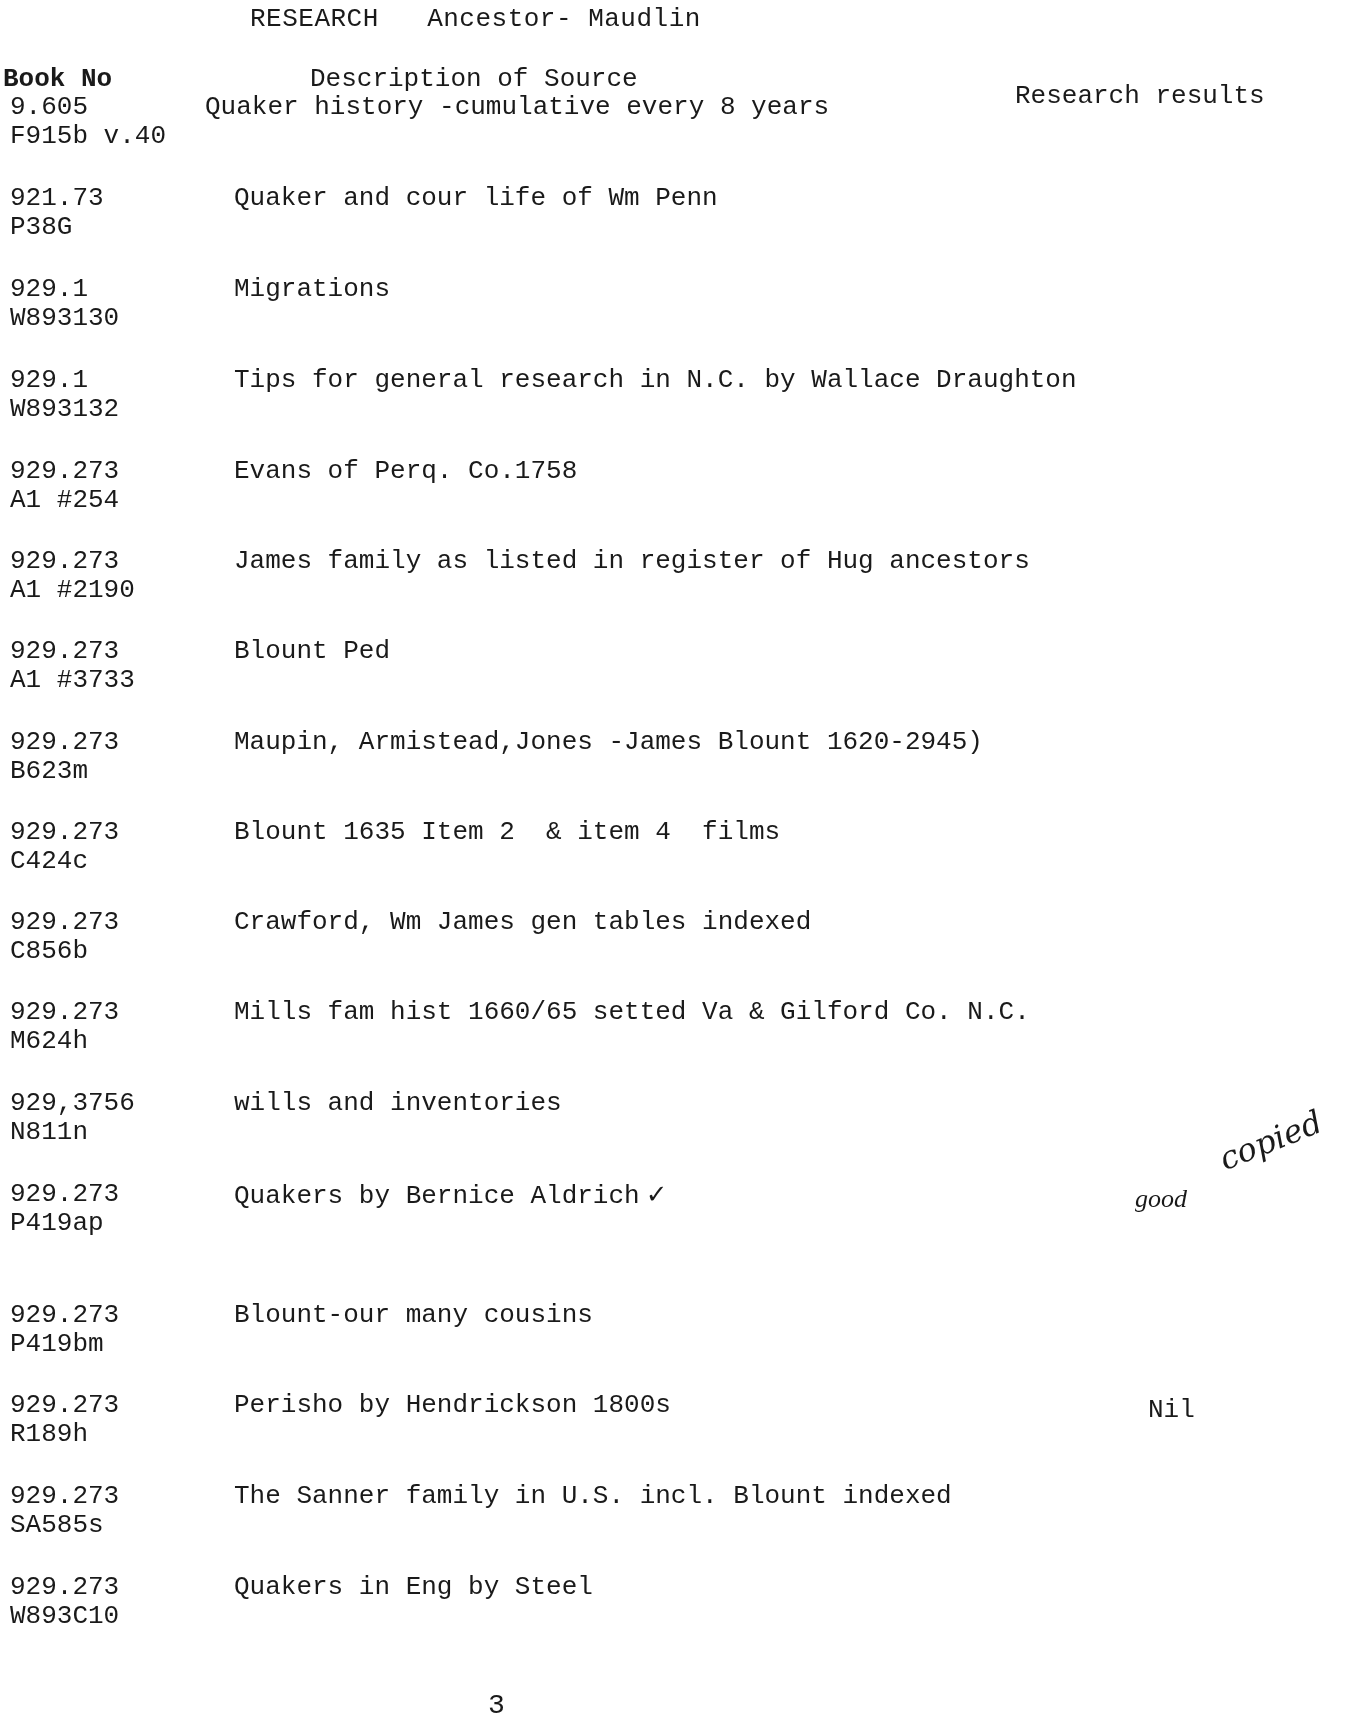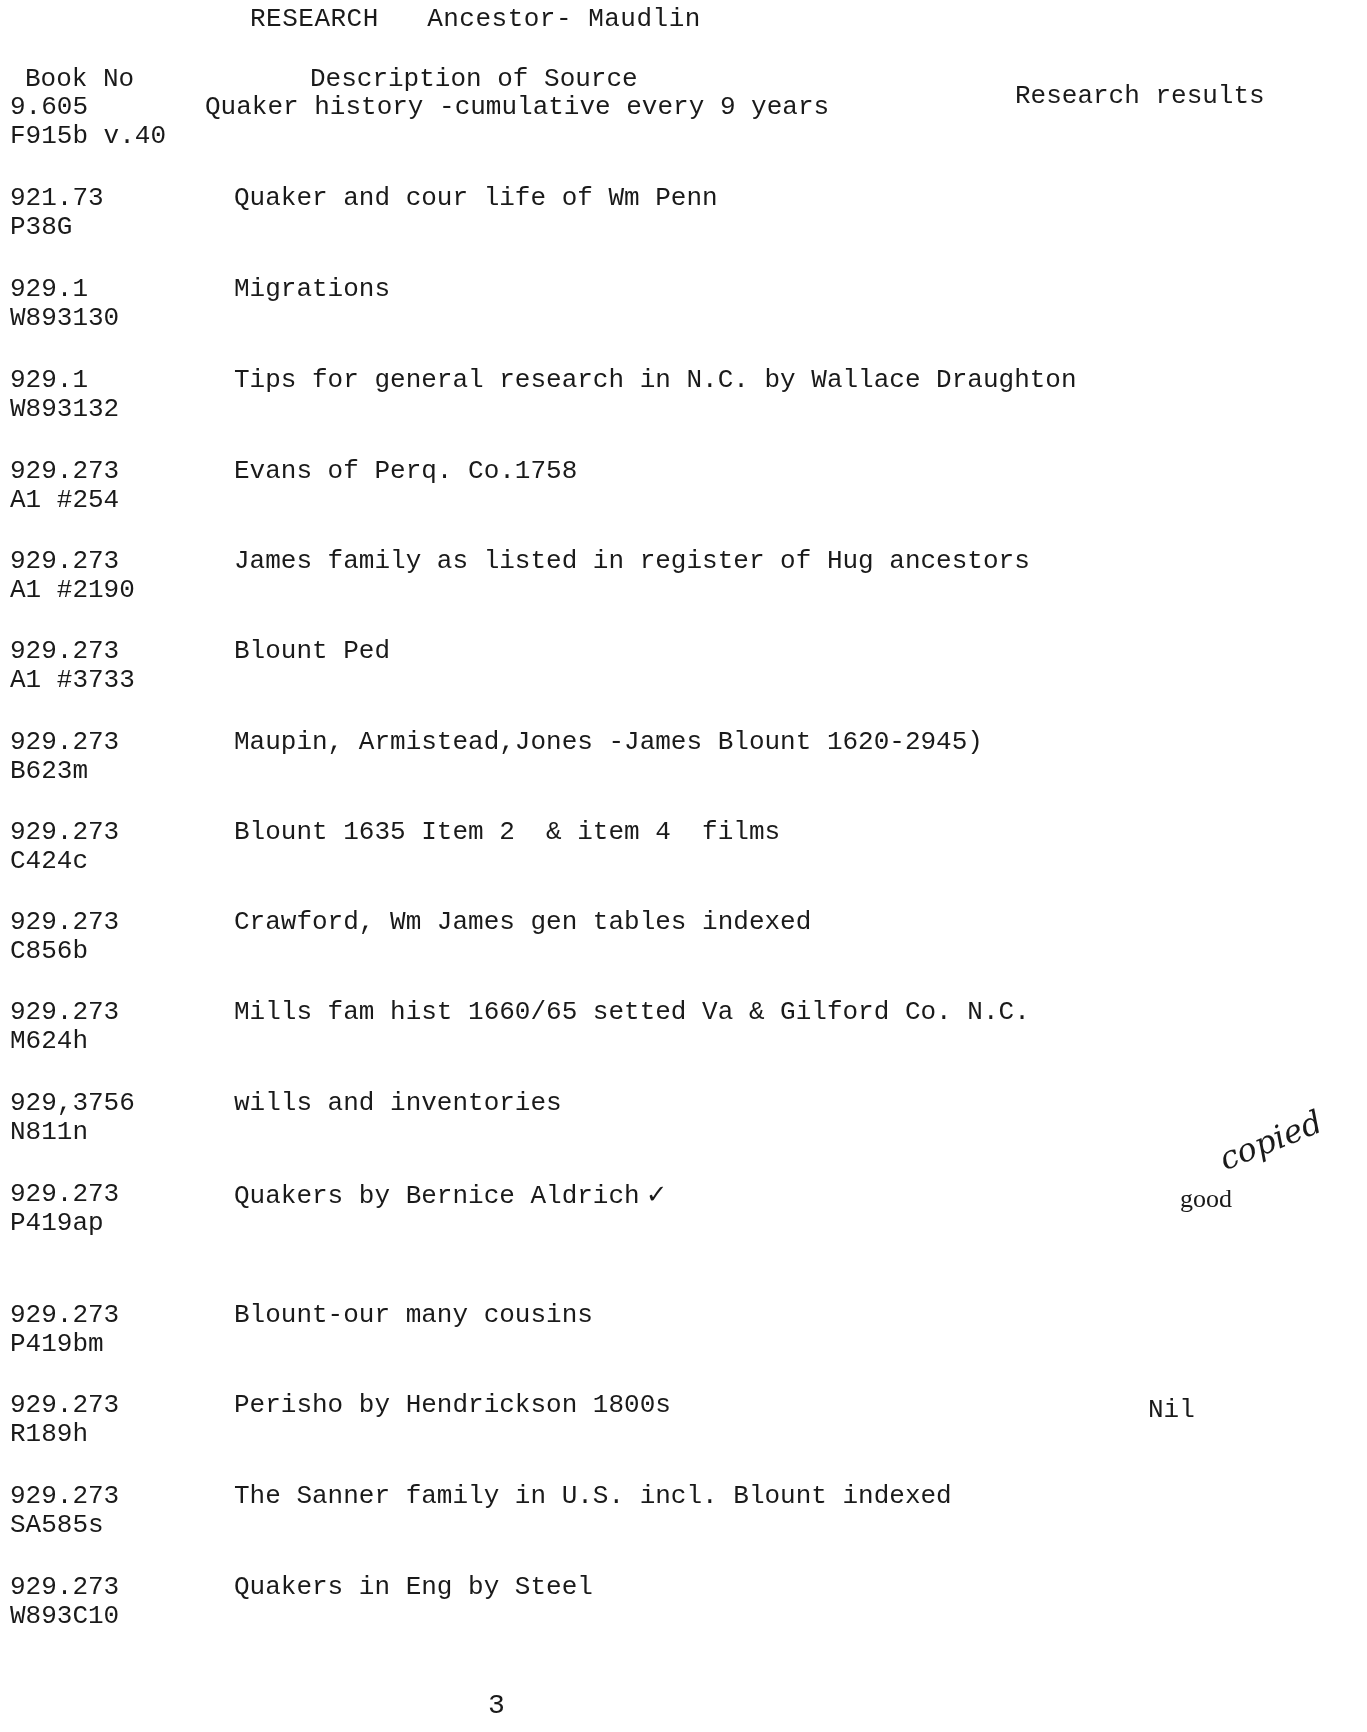--- a/index.html
+++ b/index.html
@@ -7,29 +7,29 @@
     width: 1367px; height: 1732px; position: relative; overflow: hidden;
     font-family: "Liberation Mono", "DejaVu Sans Mono", monospace;
     color: #1a1a1a;
   }
   .page { position: absolute; left: 0; top: 0; width: 1246px; height: 1732px; }
   .title {
     position: absolute; left: 250px; top: 4px;
     font-size: 26px; letter-spacing: 0.5px; white-space: pre;
   }
   .hdr { position: absolute; top: 64px; font-size: 26px; white-space: pre; }
-  .hdr-book { left: 25px; }
+  .hdr-book { left: 3px; font-weight: bold; }
   .hdr-desc { left: 310px; }
   .hdr-res { left: 1015px; margin-top: 17px; }
   .entry { position: absolute; left: 0; width: 1367px; height: 70px; }
   .callno { position: absolute; left: 10px; top: 0; font-size: 26px; line-height: 29px; white-space: pre; }
   .desc { position: absolute; left: 234px; top: 0; font-size: 26px; line-height: 29px; white-space: pre; }
   .desc.first { left: 205px; }
   .result { position: absolute; top: 4px; font-size: 26px; white-space: pre; }
-  .result-good { left: 1180px; font-family: "Liberation Serif", "DejaVu Serif", serif; }
+  .result-good { left: 1135px; font-family: "Liberation Serif", "DejaVu Serif", serif; font-style: italic; }
   .result-nil { left: 1148px; text-align: center; }
   .check { font-family: "DejaVu Sans", sans-serif; font-size: 26px; margin-left: 6px; }
   .handwritten {
     position: absolute; left: 1228px; top: -40px;
     font-family: "DejaVu Serif", "Liberation Serif", serif; font-style: italic;
     font-size: 32px; transform: rotate(-22deg); transform-origin: left bottom; white-space: pre;
   }
   .pagenum { position: absolute; left: 488px; top: 1690px; font-size: 28px; }
 </style>
 </head>
@@ -37,21 +37,21 @@
 
 <div class="page">
   <div class="title">RESEARCH   Ancestor- Maudlin</div>
 
   <div class="hdr hdr-book">Book No</div>
   <div class="hdr hdr-desc">Description of Source</div>
   <div class="hdr hdr-res">Research results</div>
 
   <div class="entry" style="top:93px">
     <div class="callno"><span>9.605</span><br><span>F915b v.40</span></div>
-    <div class="desc first">Quaker history -cumulative every 9 years</div>
+    <div class="desc first">Quaker history -cumulative every 8 years</div>
   </div>
 
   <div class="entry" style="top:184px">
     <div class="callno"><span>921.73</span><br><span>P38G</span></div>
     <div class="desc">Quaker and cour life of Wm Penn</div>
   </div>
 
   <div class="entry" style="top:275px">
     <div class="callno"><span>929.1</span><br><span>W893130</span></div>
     <div class="desc">Migrations</div>

